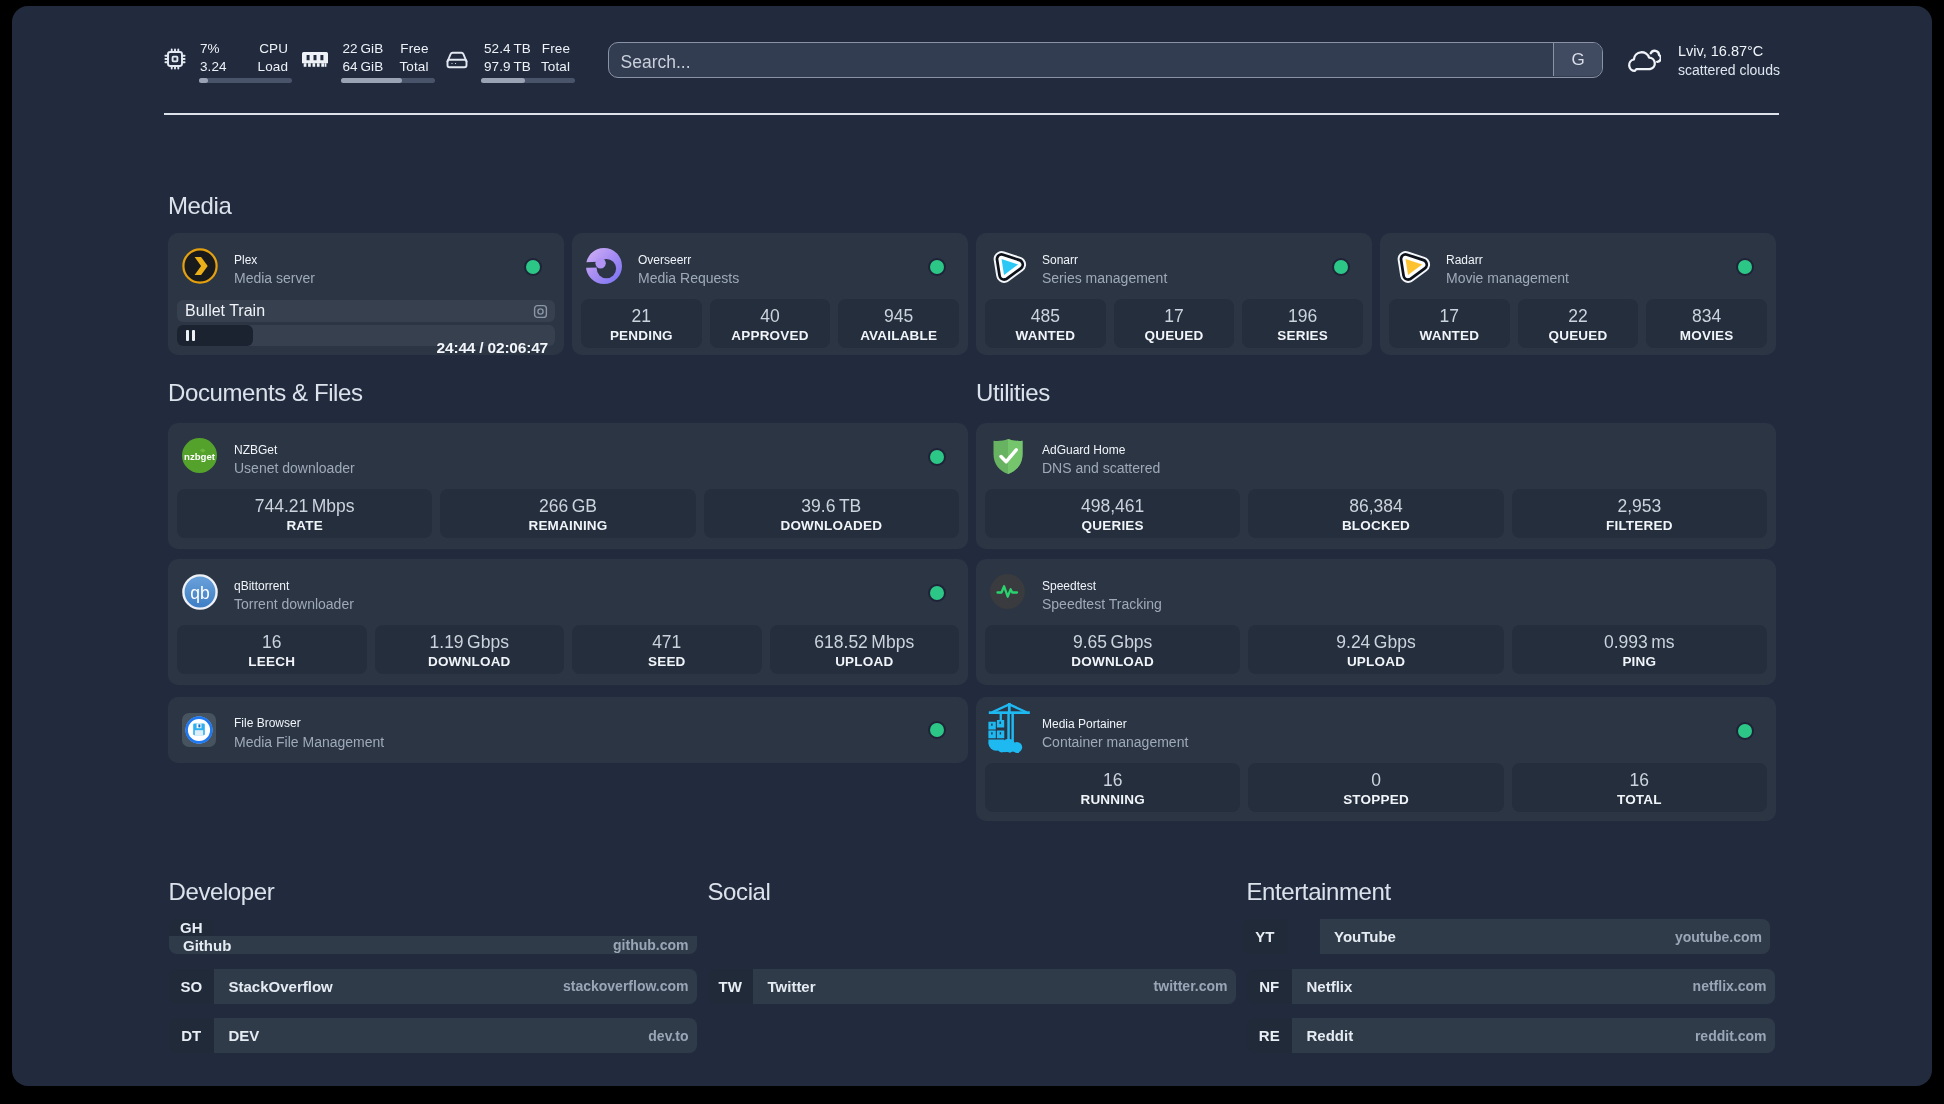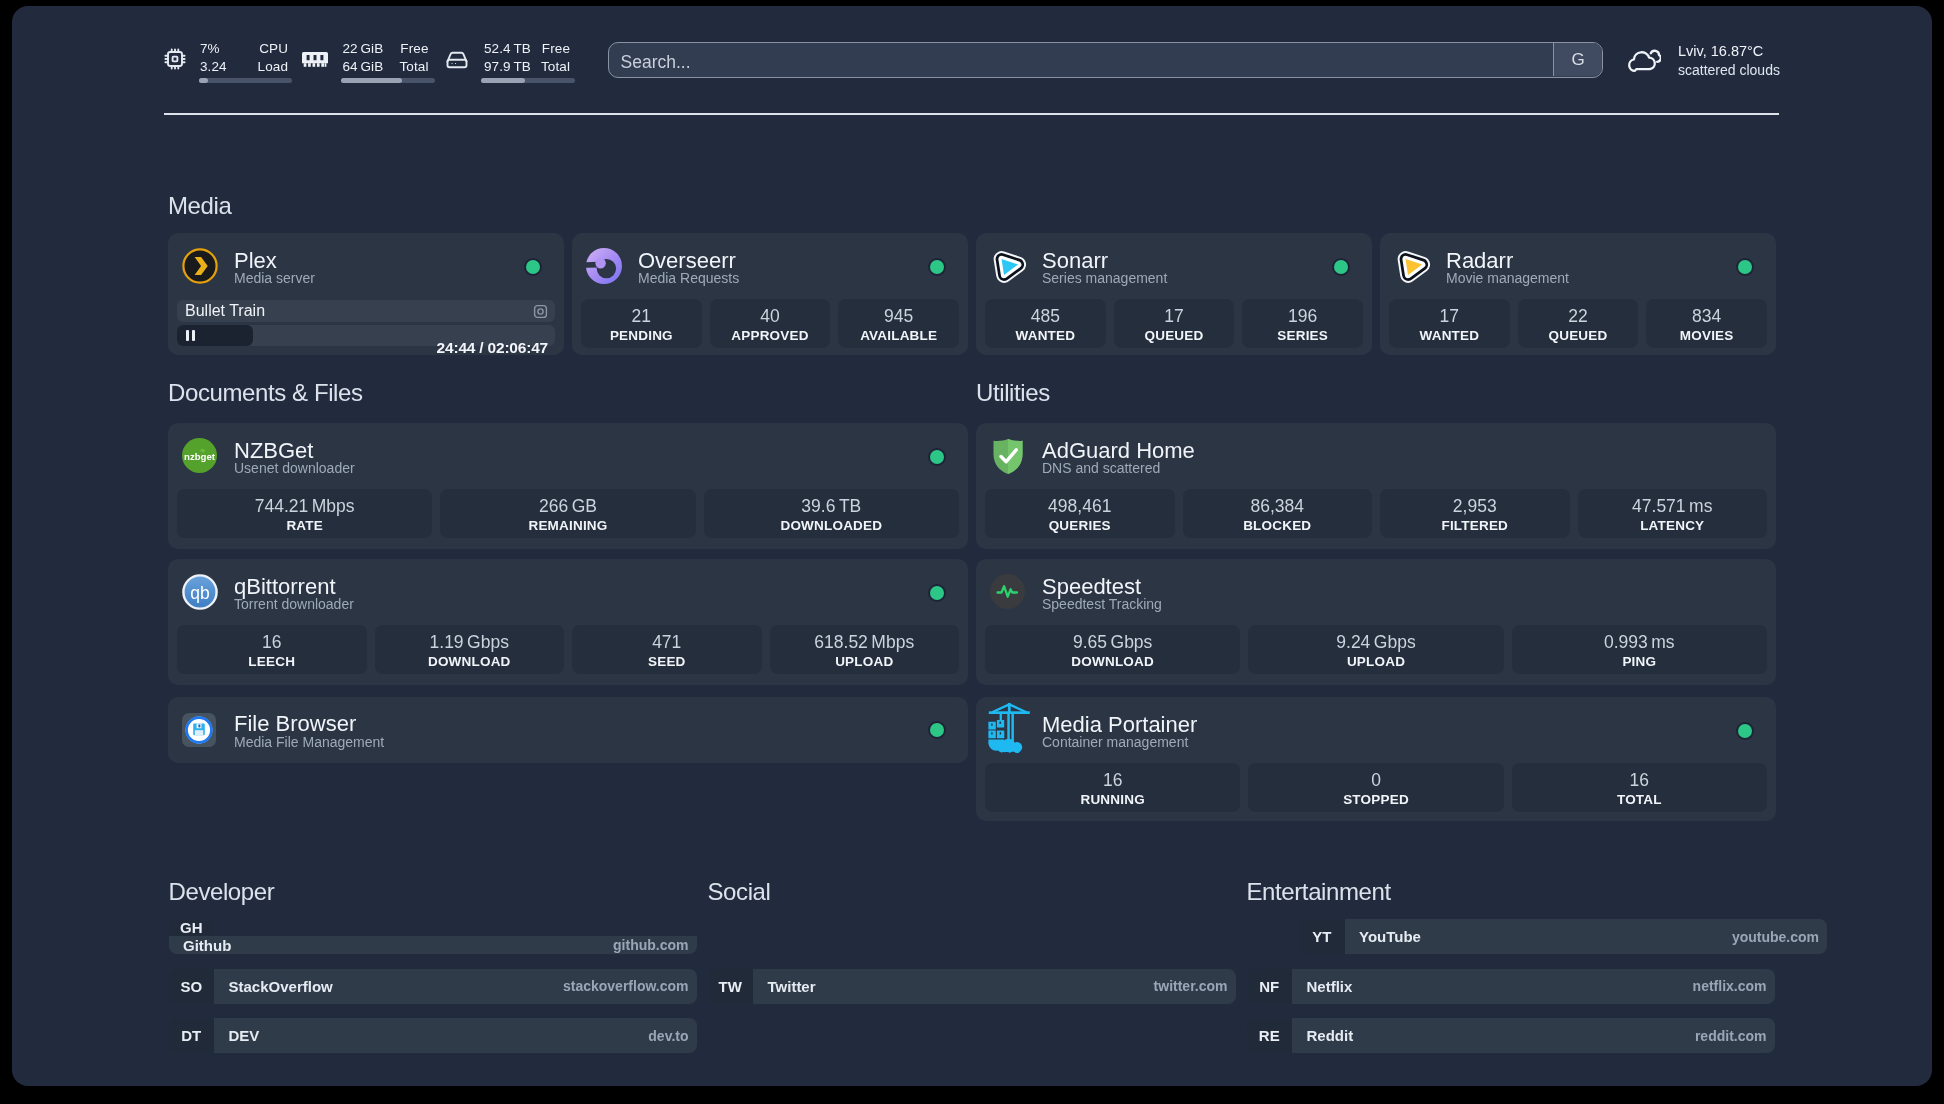--- a/index.html
+++ b/index.html
@@ -6,21 +6,21 @@
   .canvas{position:relative;width:1944px;height:1104px;background:#000;overflow:hidden;}
   .page{position:absolute;left:12px;top:6px;width:1920px;height:1080px;border-radius:16px;background:#222B3E;}
   .abs{position:absolute;}
   .col{position:absolute;font-size:13.5px;line-height:18.4px;color:#eef2f7;letter-spacing:0.1px;}
   .colr{text-align:right;}
   .bar{position:absolute;height:5px;border-radius:2.5px;background:#49546B;}
   .fill{position:absolute;height:5px;border-radius:2.5px;background:#99a3b4;top:0;}
   .hr{position:absolute;left:164px;top:112.5px;width:1615px;height:2.2px;background:#dde2ea;}
   .sec{position:absolute;font-size:24px;line-height:30px;color:#dce2eb;letter-spacing:-0.4px;}
   .card{position:absolute;background:#2B3544;border-radius:10px;}
-  .t{position:absolute;left:66px;top:16px;font-size:22px;line-height:23px;font-weight:500;color:#f1f4f9;}
+  .t{position:absolute;left:66px;top:16px;font-size:12px;line-height:23px;font-weight:500;color:#f1f4f9;}
   .s{position:absolute;left:66px;top:36px;font-size:14px;line-height:18px;color:#9faab9;}
   .dot{position:absolute;width:14px;height:14px;border-radius:50%;background:#2cc787;top:27px;box-shadow:0 0 0 2px rgba(18,14,40,0.45);}
   .stats{position:absolute;left:9px;right:9px;top:66px;height:49px;display:flex;gap:8px;}
   .sb{flex:1;background:#242E3C;border-radius:8px;text-align:center;padding-top:5.5px;}
   .sv{font-size:17.5px;line-height:22px;color:#cbd3de;}
   .sl{font-size:13.5px;line-height:17px;font-weight:700;color:#f1f4f8;letter-spacing:0.2px;}
   .bm{position:absolute;height:35px;border-radius:8px;display:flex;overflow:hidden;}
   .ab{width:45.5px;background:#202A39;color:#e9eef4;font-weight:600;font-size:15px;display:flex;align-items:center;justify-content:center;flex:none;}
   .nm{flex:1;background:#303B4A;display:flex;align-items:center;padding:0 8px 0 14.5px;font-size:15px;color:#e5ebf2;font-weight:bold;}
   .dm{margin-left:auto;font-size:14px;color:#9aa6b6;}
@@ -288,24 +288,20 @@
           <div class="sv">498,461</div>
           <div class="sl">QUERIES</div>
         </div>
       <div class="sb">
           <div class="sv">86,384</div>
           <div class="sl">BLOCKED</div>
         </div>
       <div class="sb">
           <div class="sv">2,953</div>
           <div class="sl">FILTERED</div>
-        </div>
-      <div class="sb">
-          <div class="sv">47.571 ms</div>
-          <div class="sl">LATENCY</div>
         </div>
     </div>
   </div>
 
   <div class="card" style="left:976px;top:559px;width:800px;height:126px;">
     <svg class="abs" style="left:14px;top:15px;" width="35" height="35" viewBox="0 0 35 35">
       <circle cx="17.5" cy="17.5" r="17.5" fill="#393b3e"></circle>
       <path d="M7.5 18.5 h4 l2.6-6.2 3.6 10.4 2.9-7.4 1.7 3.2 h4.7" fill="none" stroke="#2bd36f" stroke-width="2.3" stroke-linecap="round" stroke-linejoin="round"></path>
     </svg>
     <div class="t">Speedtest</div>
@@ -380,21 +376,21 @@
   <div class="bm" style="left:168.5px;top:1018px;width:528px;">
       <div class="ab">DT</div>
       <div class="nm">DEV<span class="dm">dev.to</span></div>
     </div>
 
   <div class="bm" style="left:707.5px;top:968.5px;width:528px;">
       <div class="ab">TW</div>
       <div class="nm">Twitter<span class="dm">twitter.com</span></div>
     </div>
 
-  <div class="bm" style="left:1299px;top:919px;width:528px;">
+  <div class="bm" style="left:1242px;top:919px;width:528px;gap:32px;">
       <div class="ab">YT</div>
       <div class="nm">YouTube<span class="dm">youtube.com</span></div>
     </div>
   <div class="bm" style="left:1246.5px;top:968.5px;width:528px;">
       <div class="ab">NF</div>
       <div class="nm">Netflix<span class="dm">netflix.com</span></div>
     </div>
   <div class="bm" style="left:1246.5px;top:1018px;width:528px;">
       <div class="ab">RE</div>
       <div class="nm">Reddit<span class="dm">reddit.com</span></div>

